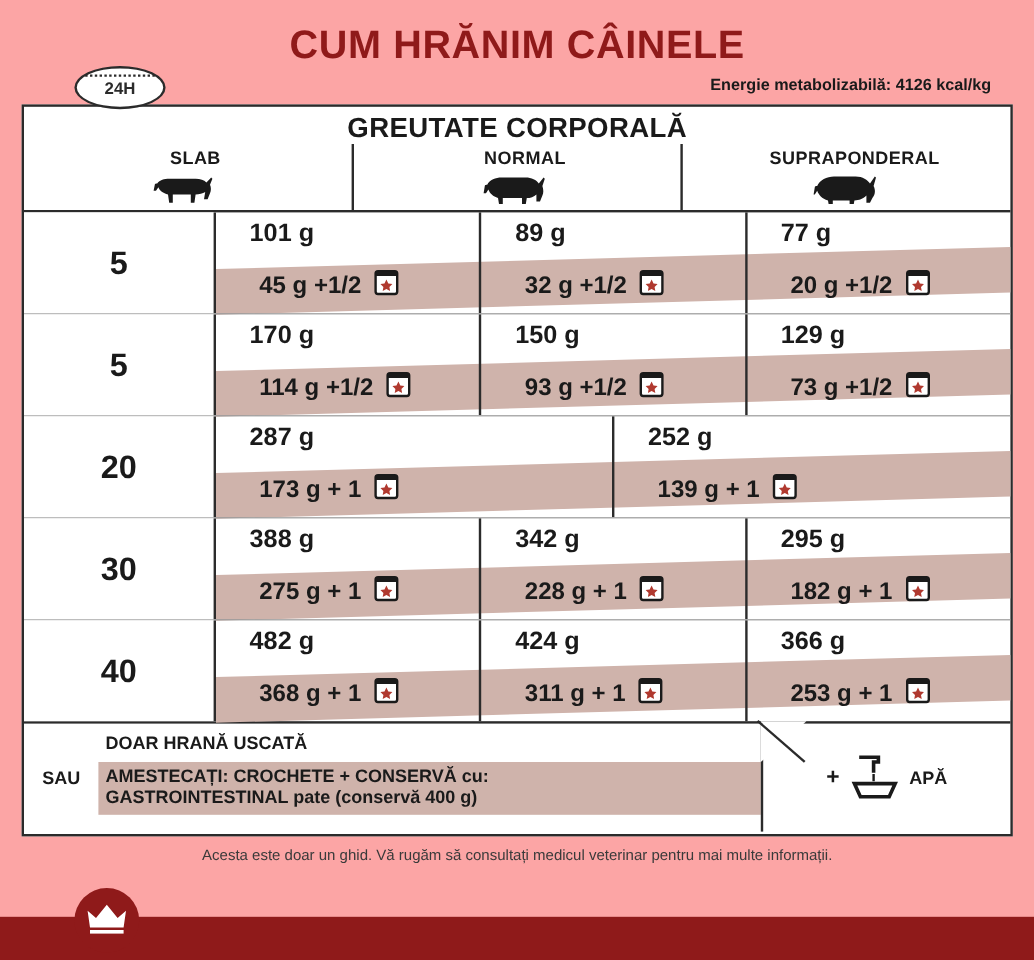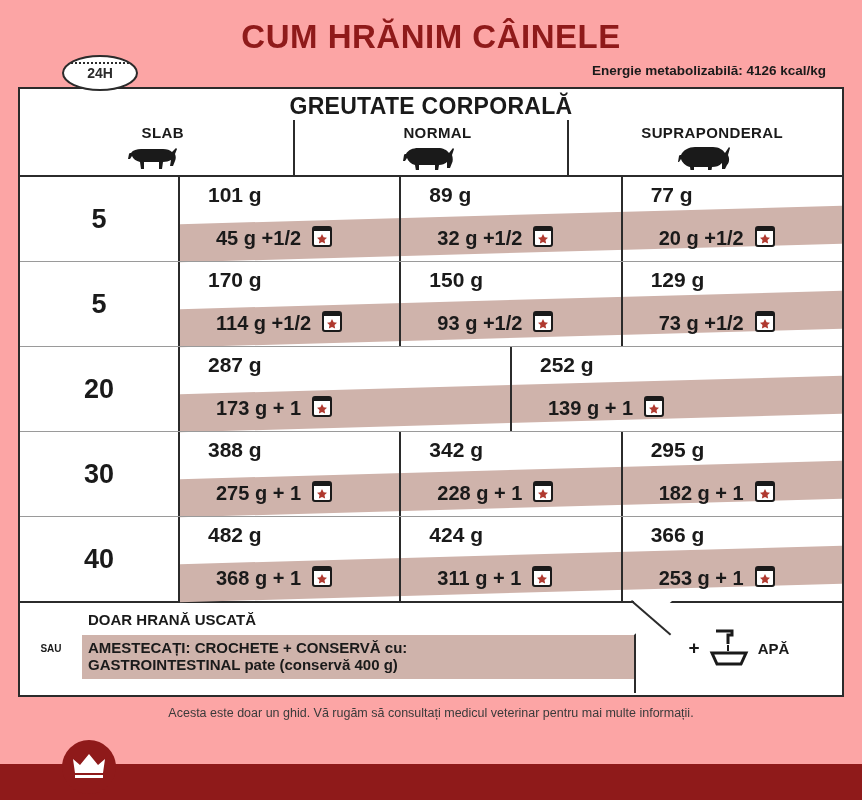--- a/index.html
+++ b/index.html
@@ -216,21 +216,21 @@
   .foot-left {
     flex: 1;
     display: flex;
     position: relative;
   }
   .sau {
     width: 62px;
     display: flex;
     align-items: center;
     justify-content: center;
-    font-size: 10px;
+    font-size: 15px;
     font-weight: bold;
     color: #1a1a1a;
   }
   .foot-text {
     flex: 1;
     padding-top: 8px;
   }
   .foot-line1 {
     font-size: 15px;
     font-weight: bold;

